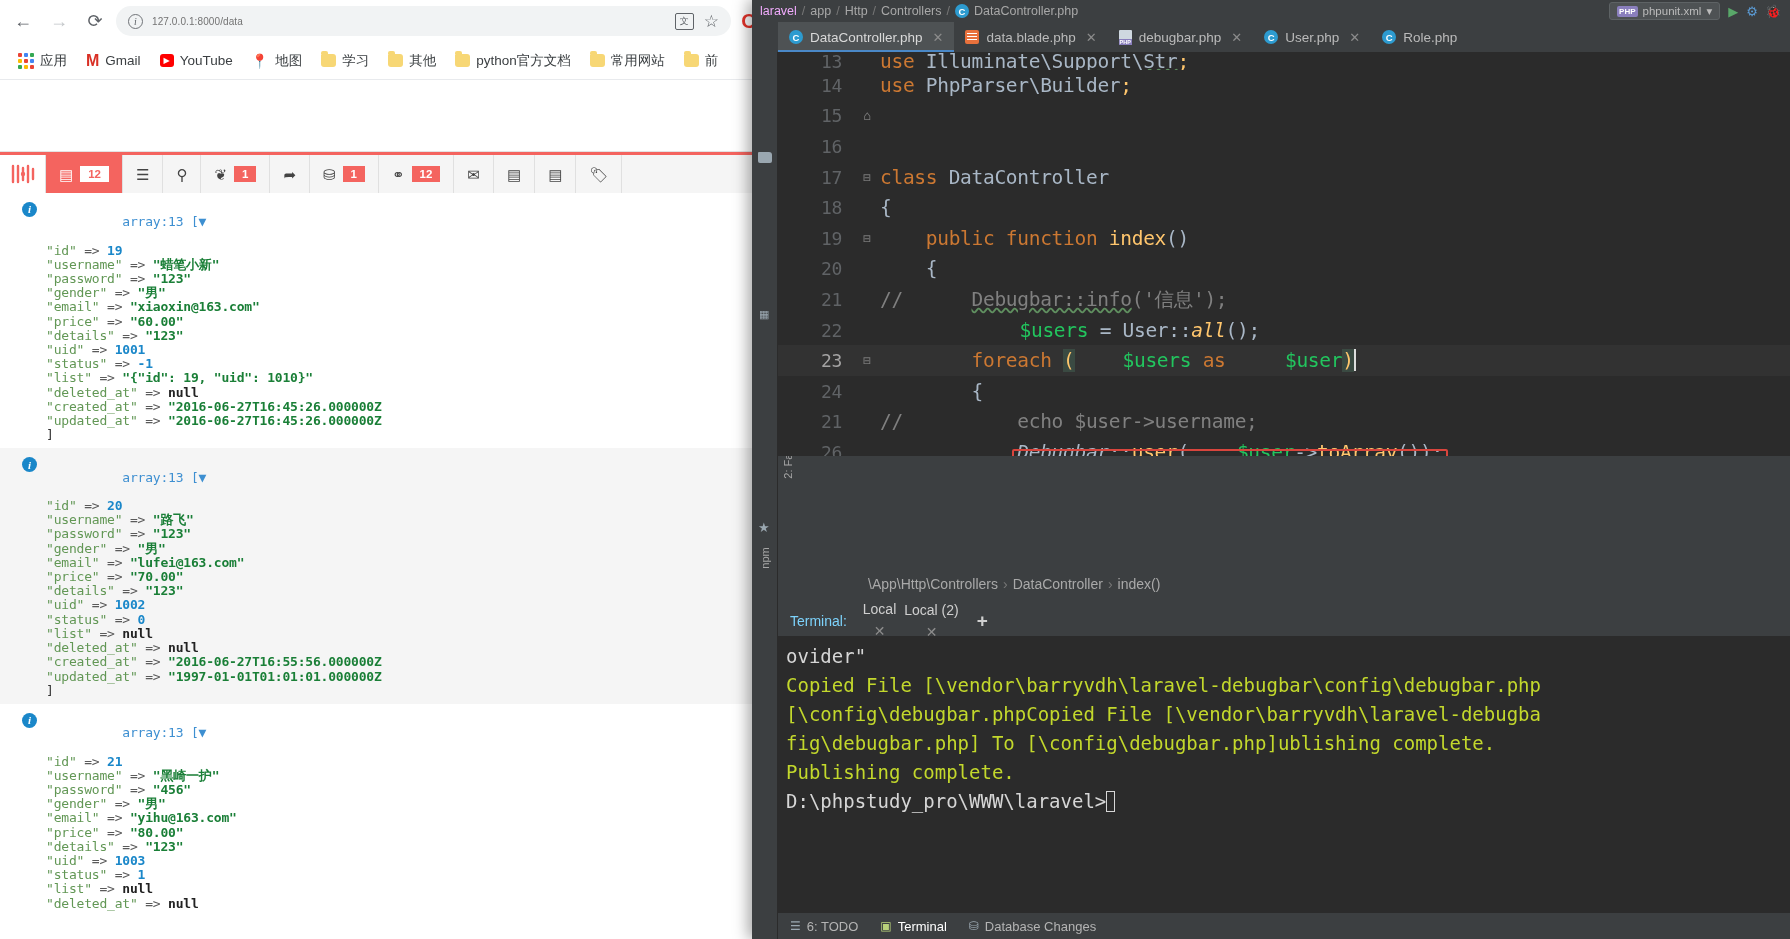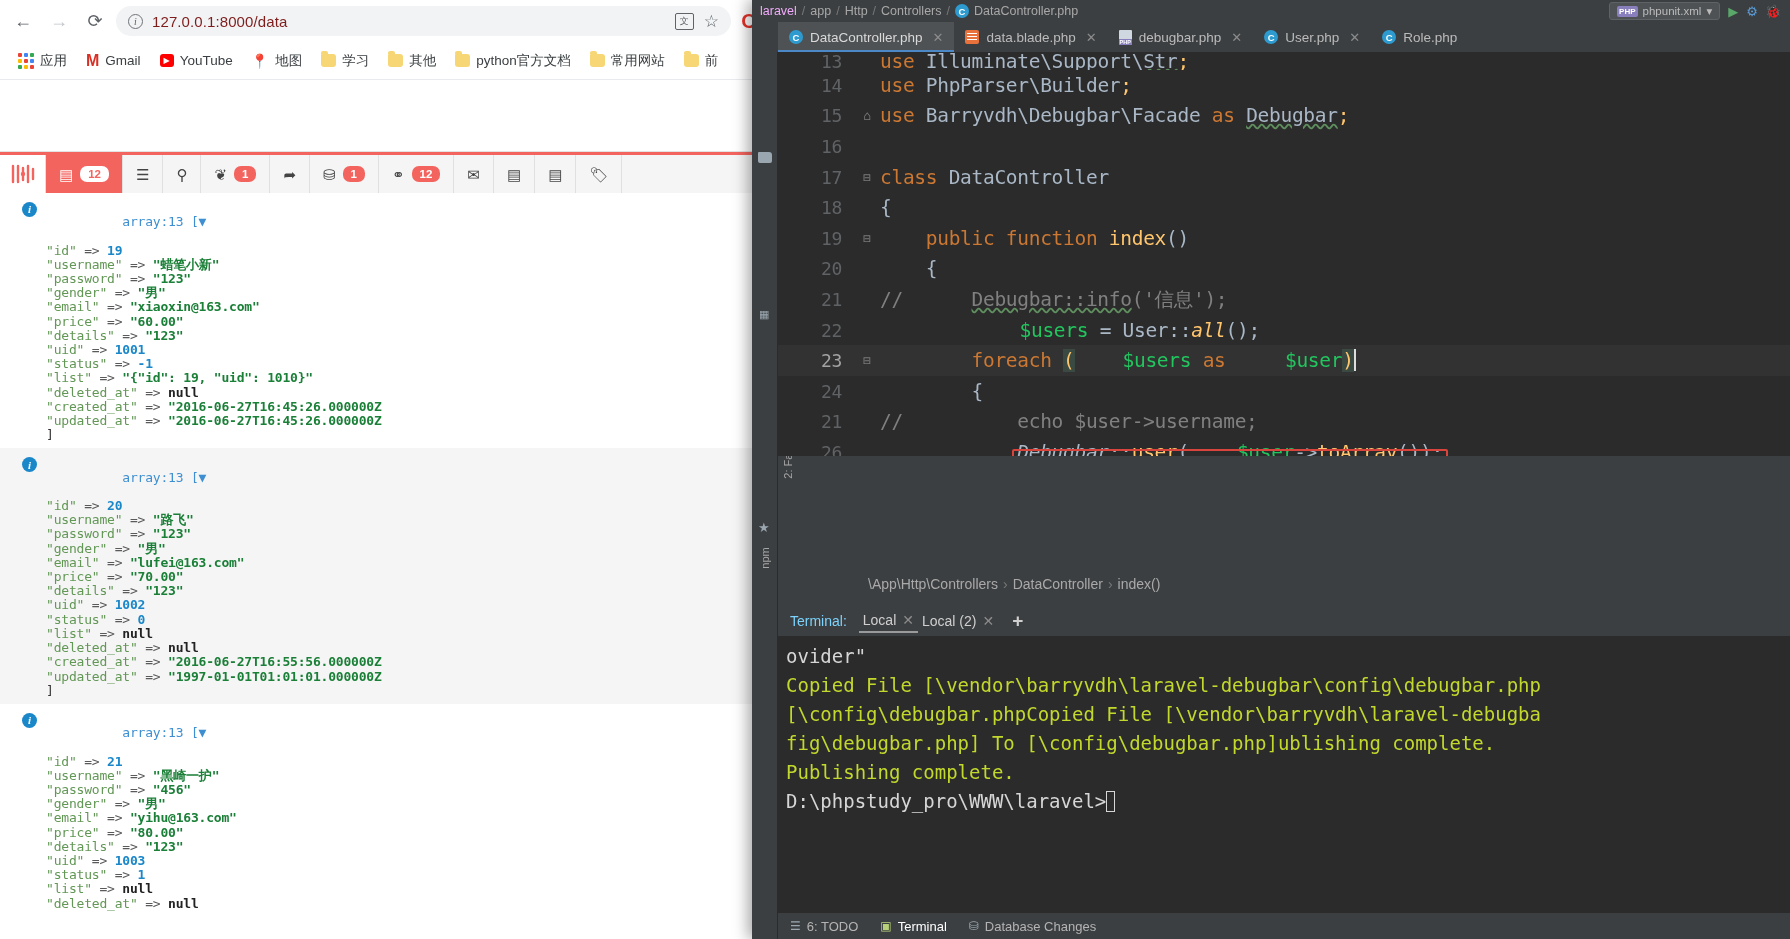--- a/index.html
+++ b/index.html
@@ -14,21 +14,21 @@
     padding:0 8px; gap:6px; }
   .nav-btn { width:30px; height:30px; border-radius:50%; display:flex;
     align-items:center; justify-content:center; color:#5f6368; font-size:18px;
     line-height:1; flex:0 0 auto; }
   .nav-btn.disabled { color:#c3c6c9; }
   .omnibox { flex:1 1 auto; height:30px; background:#f1f3f4; border-radius:15px;
     display:flex; align-items:center; padding:0 12px; gap:9px; max-width:640px; }
   .omni-info { width:15px; height:15px; border:1.4px solid #707378; border-radius:50%;
     display:flex; align-items:center; justify-content:center; font-size:10px;
     color:#5f6368; font-family:"Liberation Serif", serif; font-style:italic; }
-  .omni-url { font-size:15px; color:#7f1d1d; font-family:"Liberation Sans", sans-serif;
+  .omni-url { font-size:10px; color:#737373; font-family:"Liberation Sans", sans-serif;
     white-space:nowrap; letter-spacing:.1px; }
   .omni-right { margin-left:auto; display:flex; gap:10px; align-items:center; }
   .translate-ic { width:19px; height:17px; border:1.6px solid #5f6368; border-radius:2px;
     font-size:9px; color:#5f6368; display:flex; align-items:center;
     justify-content:center; }
   .star-ic { font-size:17px; color:#5f6368; }
   .ext-ic { width:24px; height:24px; border-radius:4px; display:flex;
     align-items:center; justify-content:center; font-size:15px; color:#fff;
     font-weight:bold; }
 
@@ -49,21 +49,21 @@
   
   .debugbar { border-top:3px solid #f4645f; background:#f5f5f5; height:41px;
     display:flex; align-items:stretch; }
   .db-logo { width:46px; display:flex; align-items:center; justify-content:center;
     background:#fff; border-right:1px solid #e0e0e0; }
   .db-item { display:flex; align-items:center; gap:7px; padding:0 13px;
     border-right:1px solid #e0e0e0; background:#f5f5f5; }
   .db-item.active { background:#f4645f; }
   .db-item.active .db-ic { color:#fff; }
   .db-ic { font-size:15px; color:#444; line-height:1; }
-  .db-badge { background:#f4645f; color:#fff; border-radius:7px; font-size:11.5px;
+  .db-badge { background:#f4645f; color:#fff; border-radius:0; font-size:11.5px;
     padding:2px 8px; font-weight:bold; min-width:22px; text-align:center; }
   .db-item.active .db-badge { background:#fff; color:#f4645f; }
   .db-right { margin-left:auto; display:flex; align-items:center; gap:7px;
     padding:0 12px; font-size:14px; color:#444; }
 
   
   .dump-area { background:#fff; height:calc(939px - 42px - 38px - 72px - 41px);
     overflow:hidden; font-family:"DejaVu Sans Mono","Liberation Mono",monospace; }
   .dump-block { padding:8px 0 6px 0; position:relative; }
   .dump-block.alt { background:#f5f5f5; }
@@ -158,21 +158,21 @@
 
   .editor-crumb { position:absolute; left:26px; right:0; top:524px; height:30px;
     background:#3c3f41; display:flex; align-items:flex-start; padding-left:90px;
     font-size:14px; color:#a9a9a9; gap:0; }
 
   .terminal-head { position:absolute; left:26px; right:0; top:554px; height:30px;
     background:#3c3f41; display:flex; align-items:center; gap:0;
     padding-left:12px; font-size:14px; color:#bbbbbb; }
   .t-label { color:#7dd3fc; margin-right:12px; }
   .t-tab { padding:3px 4px; display:flex; align-items:center; gap:6px;
-    color:#cfcfcf; }
+    color:#cfcfcf;flex-direction:column; }
   .t-tab.active { border-bottom:2px solid #9a9a9a; }
   .t-tab .x { color:#8c8c8c; }
   .t-plus { margin-left:14px; color:#d0d0d0; font-size:19px; font-weight:bold; }
 
   .terminal { position:absolute; left:26px; right:0; top:584px; bottom:26px;
     background:#2b2b2b; padding:6px 8px 0 8px; overflow:hidden;
     font-family:"DejaVu Sans Mono","Liberation Mono",monospace; font-size:19px; }
   .t-line { line-height:29px; white-space:pre; }
   .t-white { color:#d6d6d6; }
   .t-olive { color:#c3d82c; }
@@ -448,21 +448,20 @@
 
         <div class="code-row">
           <span class="gutter">14</span>
           <span class="fold"></span>
           <span class="code"><span class="c-kw">use</span> <span class="c-pl">PhpParser\Builder</span><span class="c-yell">;</span></span>
         </div>
 
         <div class="code-row">
           <span class="gutter">15</span>
           <span class="fold">⌂</span>
-          <span class="code"><span class="c-kw">use</span> <span class="c-pl">Barryvdh\Debugbar\Facade</span> <span class="c-kw">as</span> <span class="c-pl sq">Debugbar</span><span class="c-yell">;</span></span>
         </div>
 
         <div class="code-row">
           <span class="gutter">16</span>
           <span class="fold"></span>
           <span class="code"></span>
         </div>
 
         <div class="code-row">
           <span class="gutter">17</span>

